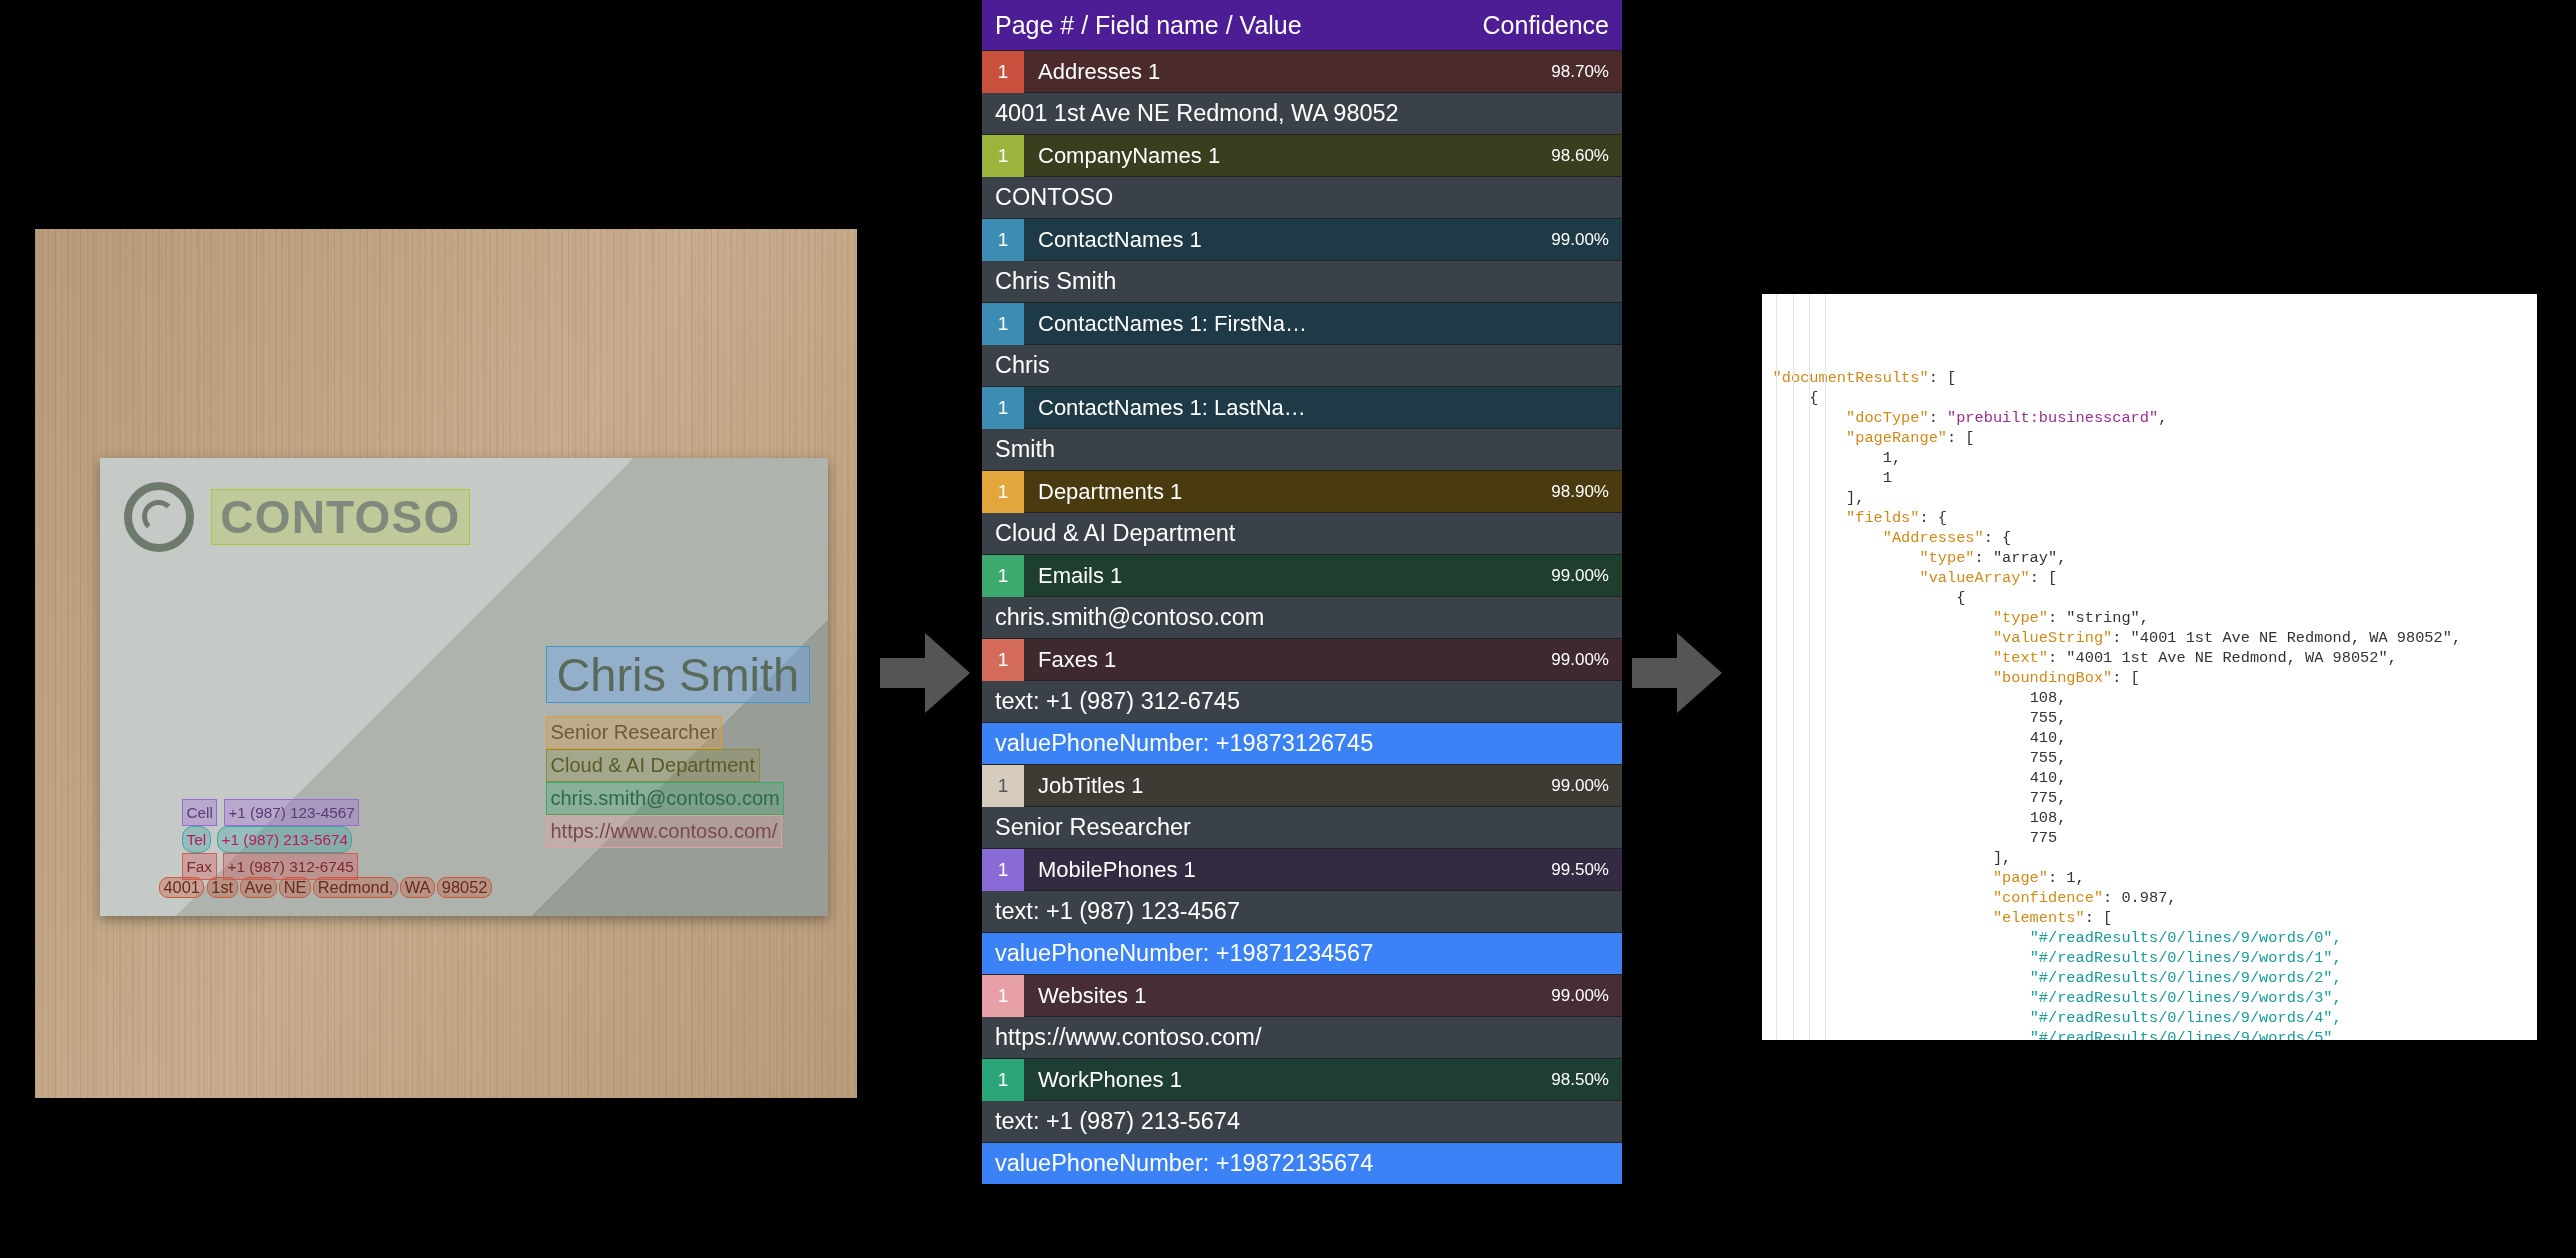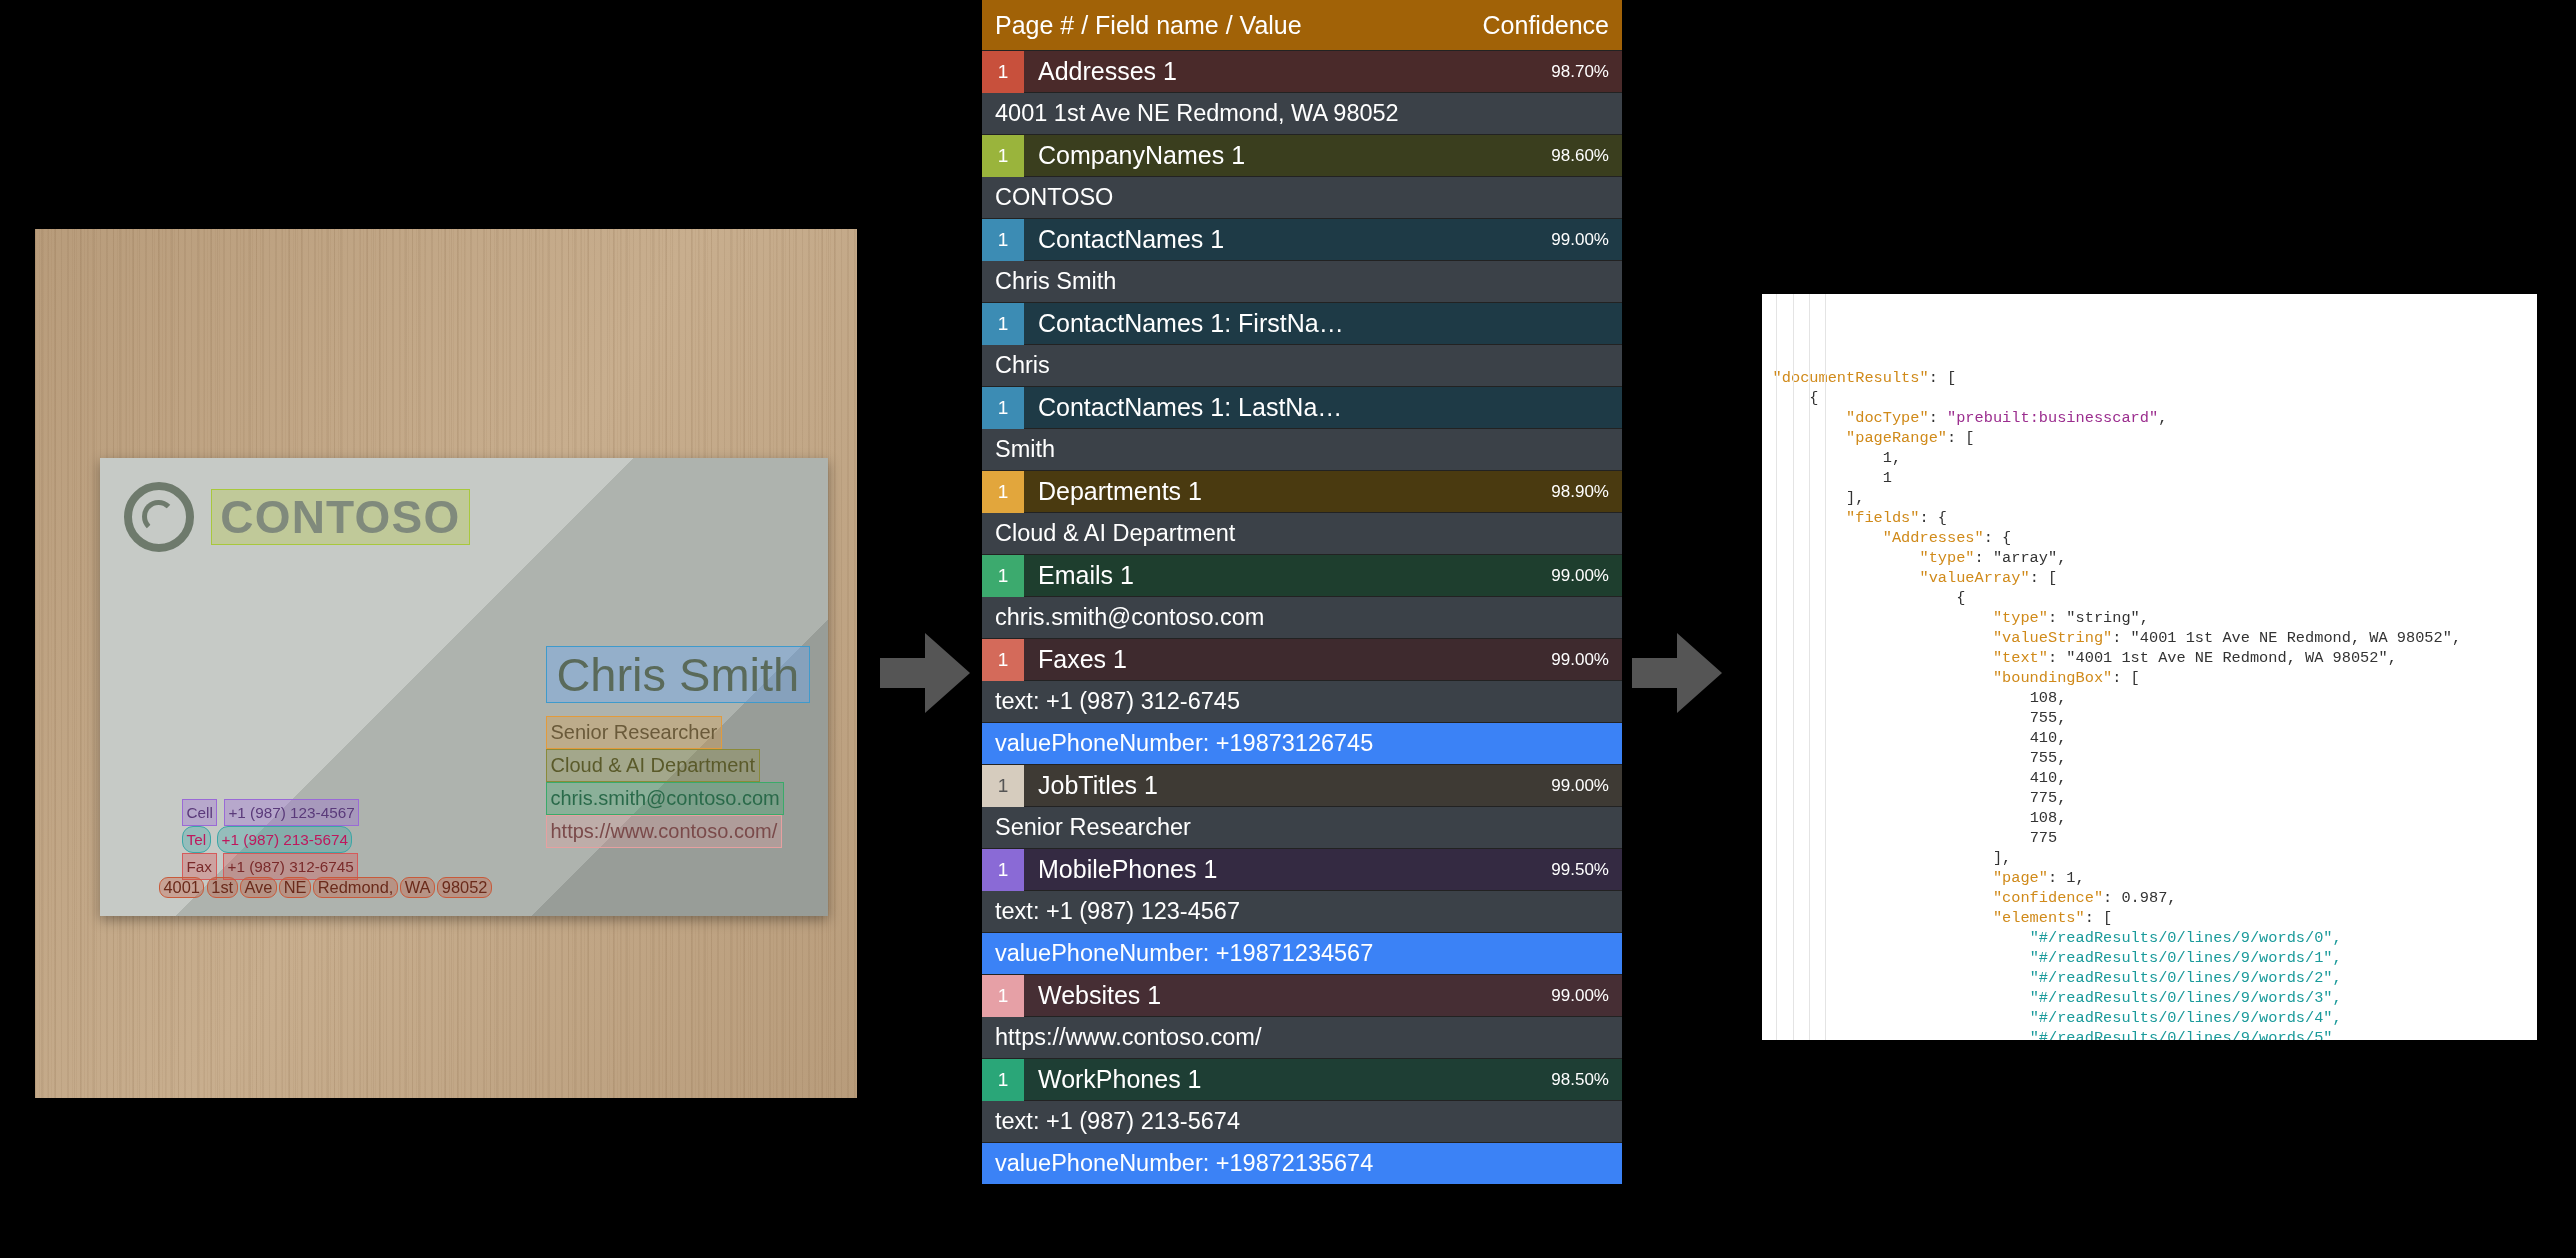--- a/index.html
+++ b/index.html
@@ -98,33 +98,33 @@
   
   .center-panel {
     position:absolute;
     left:982px;
     top:0;
     width:640px;
   }
   .tbl { width:100%; font-size:25px; color:#fff; }
   .hdr {
     display:flex; justify-content:space-between; align-items:flex-start;
-    background:#a16207; padding:10.6px 13px; font-weight:400;
+    background:#4c1d95; padding:10.6px 13px; font-weight:400;
   }
   .row {
     display:flex; align-items:center;
     border-top:0.6px solid #222;
     height:42px;
   }
   .row .badge {
     width:42px; height:42px;
     display:flex; align-items:center; justify-content:center;
     font-size:19px; font-weight:500; color:#fff;
   }
-  .row .name { flex:1; padding:0 14px; font-size:25px; }
+  .row .name { flex:1; padding:0 14px; font-size:22px; }
   .row .conf { padding-right:13px; font-size:17px; }
   .valrow {
     background:#3b4148;
     color:#fff;
     padding:7px 13px;
     font-size:23.5px;
     border-top:0.6px solid #222;
   }
   .valrow.alt { background:#3b82f6; }
   

